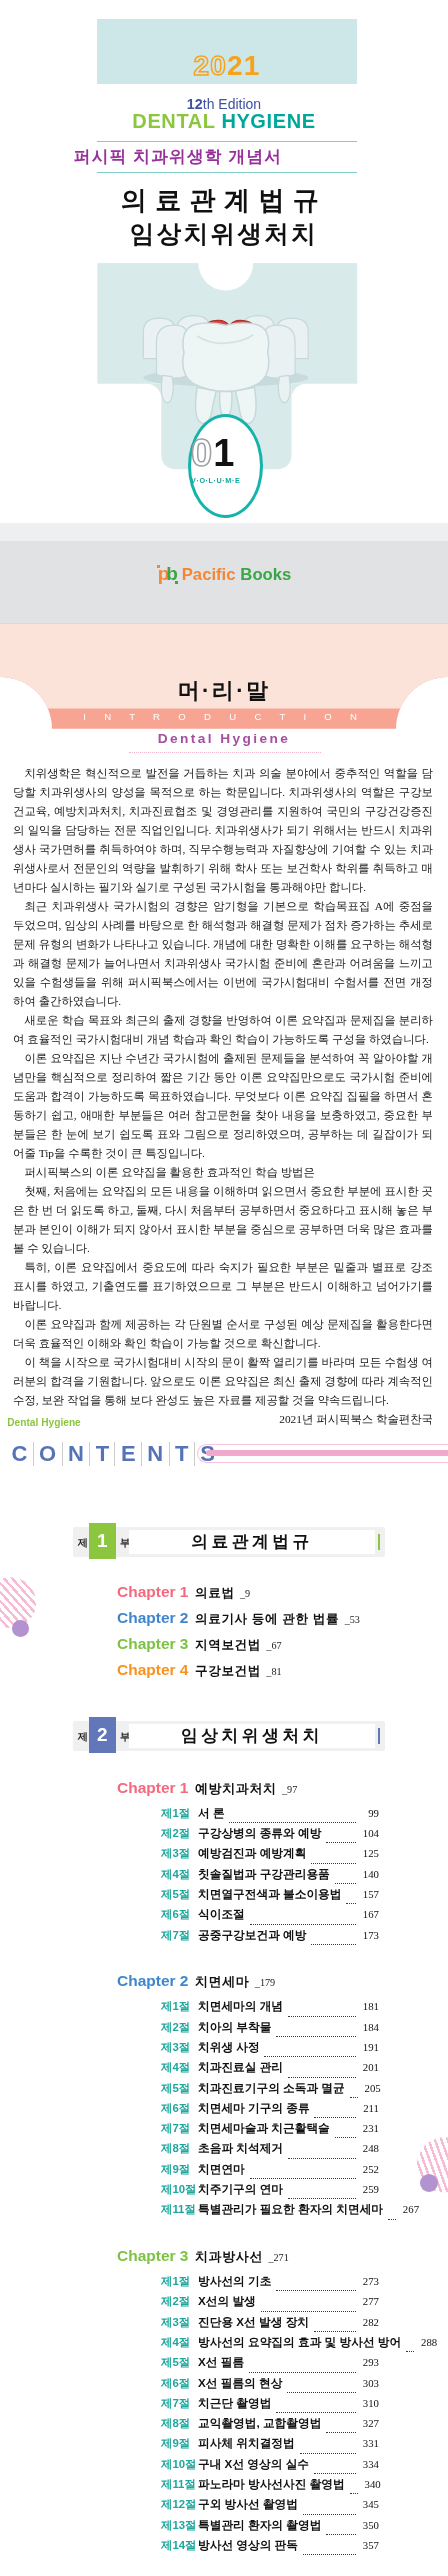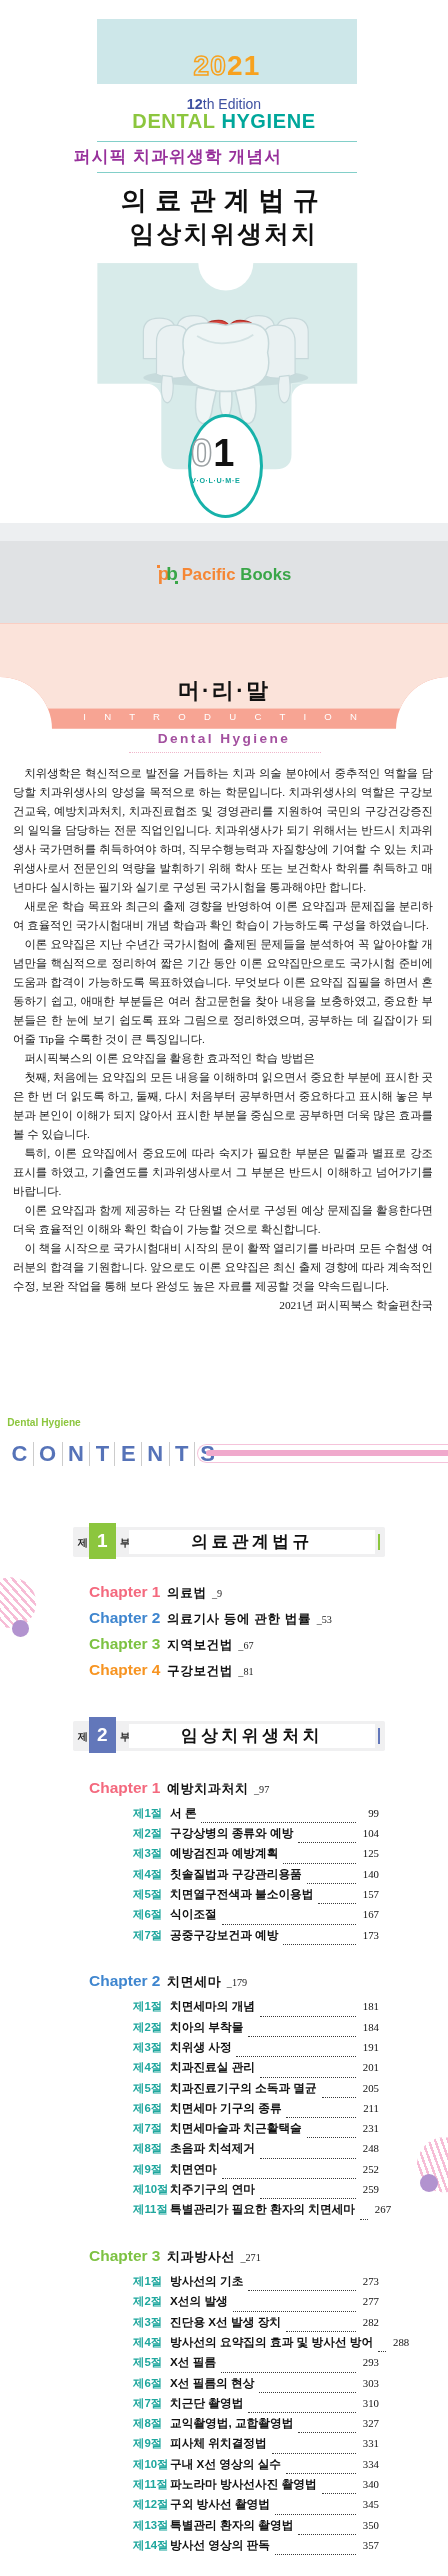--- a/index.html
+++ b/index.html
@@ -78,21 +78,21 @@
   .part-post { position:absolute; left:47px; top:9px; font-size:10.2px; font-weight:700; color:#222; }
   .part-inner{ position:absolute; left:56px; top:3px; width:246px; bottom:3px; background:#ffffff;
                text-align:center; font-size:16.7px; font-weight:800; letter-spacing:3.6px; color:#111; line-height:24px; }
   .part-bar  { position:absolute; right:4.8px; top:6.6px; width:2.4px; height:16.7px; }
 
   .chapters { margin-top:27.5px; }
   .ch-head { margin-left:89px; display:flex; align-items:baseline; height:19px; }
   .ch-label { font-size:15.5px; font-weight:800; width:78px; }
   .ch-title { font-size:13px; font-weight:800; color:#111; letter-spacing:0.6px; }
   .ch-page  { font-family:"Liberation Serif","DejaVu Serif",serif; font-size:10.2px; color:#222; margin-left:5.4px; }
-  .toc-chapter { margin-bottom:24px; }
+  .toc-chapter { margin-bottom:24px;padding-left:28px; }
   .sections { margin:8.4px 69px 0 133px; }
   .sec-row { display:flex; align-items:baseline; height:20.3px; }
   .sec-label { width:37px; font-size:11.4px; font-weight:700; color:#1fa79e; flex:none; }
   .sec-title { font-size:11.7px; font-weight:600; color:#111; white-space:nowrap; }
   .leader { flex:1; min-width:8.4px; border-bottom:1.5px dotted #3a3a3a; margin:0 4.8px 3px; align-self:flex-end; }
   .sec-page { font-family:"Liberation Serif","DejaVu Serif",serif; font-size:10.8px; color:#111;
               min-width:18px; text-align:right; flex:none; }
   
   .part-wrap.compact .toc-chapter { margin-bottom:0; }
   .part-wrap.compact .ch-head { height:26px; }
@@ -188,25 +188,26 @@
     <rect x="0" y="0" width="750" height="143" fill="#fbe3da" clip-path="url(#bclip)"></rect>
   </svg>
   <div class="abs preface-title">머·리·말</div>
   <div class="abs preface-sub">I N T R O D U C T I O N</div>
   <div class="abs preface-tagline">Dental Hygiene</div>
   <div class="abs preface-dots"></div>
 
   <div class="abs preface-body">
 
   <p>치위생학은 혁신적으로 발전을 거듭하는 치과 의술 분야에서 중추적인 역할을 담당할 치과위생사의 양성을 목적으로 하는 학문입니다. 치과위생사의 역할은 구강보건교육, 예방치과처치, 치과진료협조 및 경영관리를 지원하여 국민의 구강건강증진의 일익을 담당하는 전문 직업인입니다. 치과위생사가 되기 위해서는 반드시 치과위생사 국가면허를 취득하여야 하며, 직무수행능력과 자질향상에 기여할 수 있는 치과위생사로서 전문인의 역량을 발휘하기 위해 학사 또는 보건학사 학위를 취득하고 매년마다 실시하는 필기와 실기로 구성된 국가시험을 통과해야만 합니다.</p>
+      <p>최근 치과위생사 국가시험의 경향은 암기형을 기본으로 학습목표집 A에 중점을 두었으며, 임상의 사례를 바탕으로 한 해석형과 해결형 문제가 점차 증가하는 추세로 문제 유형의 변화가 나타나고 있습니다. 개념에 대한 명확한 이해를 요구하는 해석형과 해결형 문제가 늘어나면서 치과위생사 국가시험 준비에 혼란과 어려움을 느끼고 있을 수험생들을 위해 퍼시픽북스에서는 이번에 국가시험대비 수험서를 전면 개정하여 출간하였습니다.</p>
       <p>새로운 학습 목표와 최근의 출제 경향을 반영하여 이론 요약집과 문제집을 분리하여 효율적인 국가시험대비 개념 학습과 확인 학습이 가능하도록 구성을 하였습니다.</p>
       <p>이론 요약집은 지난 수년간 국가시험에 출제된 문제들을 분석하여 꼭 알아야할 개념만을 핵심적으로 정리하여 짧은 기간 동안 이론 요약집만으로도 국가시험 준비에 도움과 합격이 가능하도록 목표하였습니다. 무엇보다 이론 요약집 집필을 하면서 혼동하기 쉽고, 애매한 부분들은 여러 참고문헌을 찾아 내용을 보충하였고, 중요한 부분들은 한 눈에 보기 쉽도록 표와 그림으로 정리하였으며, 공부하는 데 길잡이가 되어줄 Tip을 수록한 것이 큰 특징입니다.</p>
       <p>퍼시픽북스의 이론 요약집을 활용한 효과적인 학습 방법은</p>
       <p>첫째, 처음에는 요약집의 모든 내용을 이해하며 읽으면서 중요한 부분에 표시한 곳은 한 번 더 읽도록 하고, 둘째, 다시 처음부터 공부하면서 중요하다고 표시해 놓은 부분과 본인이 이해가 되지 않아서 표시한 부분을 중심으로 공부하면 더욱 많은 효과를 볼 수 있습니다.</p>
-      <p>특히, 이론 요약집에서 중요도에 따라 숙지가 필요한 부분은 밑줄과 별표로 강조 표시를 하였고, 기출연도를 치과위생사로서 그 부분은 반드시 이해하고 넘어가기를 바랍니다.</p>
+      <p>특히, 이론 요약집에서 중요도에 따라 숙지가 필요한 부분은 밑줄과 별표로 강조 표시를 하였고, 기출연도를 표기하였으므로 그 부분은 반드시 이해하고 넘어가기를 바랍니다.</p>
       <p>이론 요약집과 함께 제공하는 각 단원별 순서로 구성된 예상 문제집을 활용한다면 더욱 효율적인 이해와 확인 학습이 가능할 것으로 확신합니다.</p>
       <p>이 책을 시작으로 국가시험대비 시작의 문이 활짝 열리기를 바라며 모든 수험생 여러분의 합격을 기원합니다. 앞으로도 이론 요약집은 최신 출제 경향에 따라 계속적인 수정, 보완 작업을 통해 보다 완성도 높은 자료를 제공할 것을 약속드립니다.</p>
       <p class="preface-sign">2021년  퍼시픽북스 학술편찬국</p>
     </div>
 
   <div class="abs toc-eyebrow">Dental Hygiene</div>
   <div class="abs toc-heading">
       <span class="letter">C</span>
       <span class="letter">O</span>
       <span class="letter">N</span>

